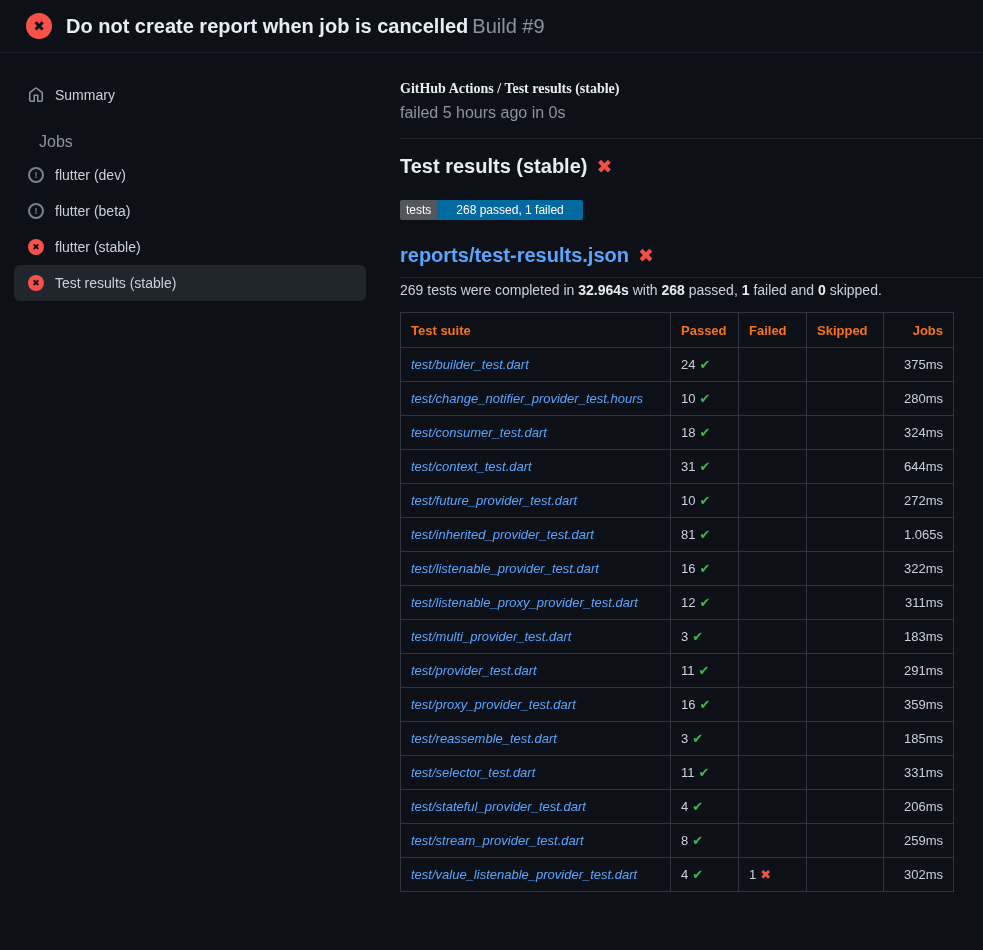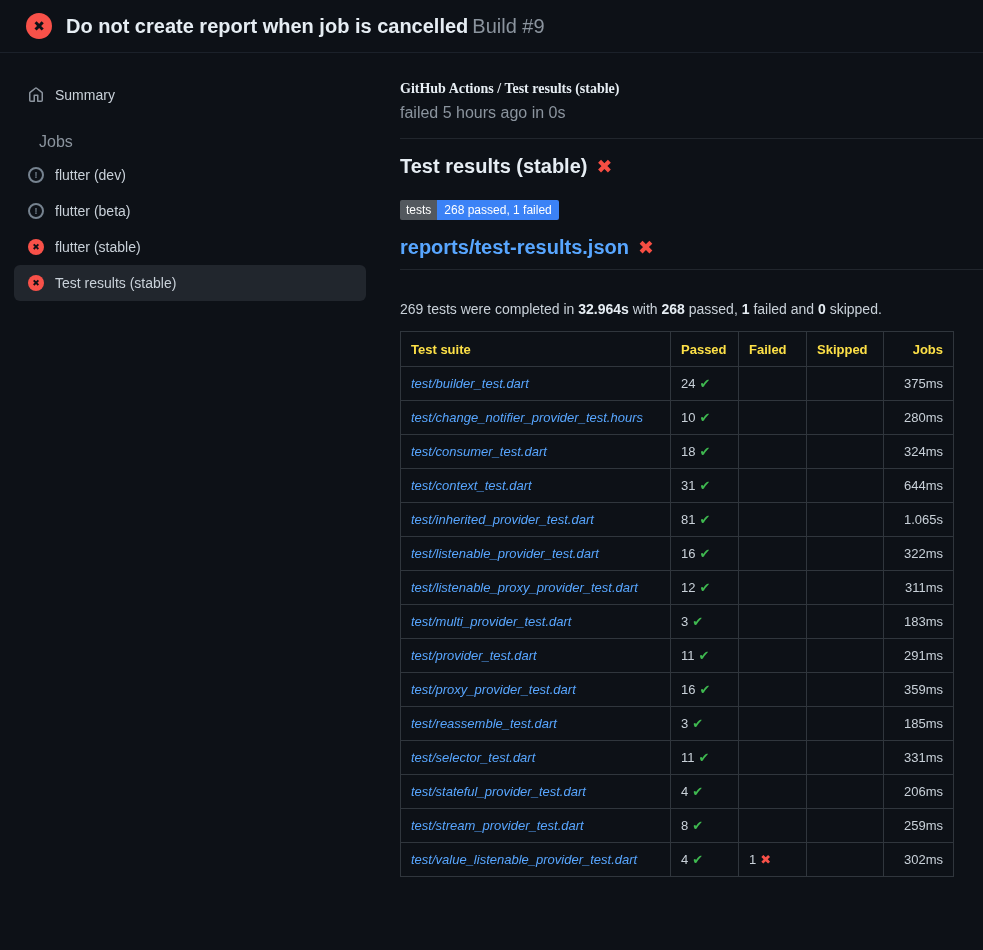--- a/index.html
+++ b/index.html
@@ -99,54 +99,54 @@
 
   .badge {
     display: inline-flex;
     margin-top: 22px;
     font-size: 12px;
     border-radius: 2px;
     overflow: hidden;
     line-height: 1;
   }
   .badge-label { background: #53585e; color: #ffffff; padding: 4px 6px; }
-  .badge-value { background: #3b82f6; color: #ffffff; padding: 4px 7px; }
+  .badge-value { background: #0369a1; color: #ffffff; padding: 4px 19px; }
 
   .report-title {
-    margin-top: 16px;
+    margin-top: 24px;
     font-size: 20px;
     font-weight: bold;
     padding-bottom: 10px;
     border-bottom: 1px solid #21262d;
     display: flex;
     align-items: center;
     gap: 9px;
   }
   .report-title a { color: #58a6ff; }
 
-  .summary { margin: 31px 0 14px 0; font-size: 14px; color: #c9d1d9; }
+  .summary { margin: 4px 0 14px 0; font-size: 14px; color: #c9d1d9; }
   .summary b { color: #e6edf3; }
 
   
   table.results {
     border-collapse: collapse;
     table-layout: fixed;
     width: 553px;
     font-size: 13px;
   }
   .results th, .results td {
     border: 1px solid #30363d;
     padding: 8px 10px;
     height: 34px;
     overflow: hidden;
     white-space: nowrap;
   }
   .results thead th {
     font-weight: bold;
-    color: #fde047;
+    color: #f97316;
     height: 35px;
   }
   .col-suite { text-align: left; }
   .col-num { text-align: left; padding-right: 8px; }
   .col-time { text-align: right; padding-right: 18px; }
   .suite-link { color: #58a6ff; font-style: italic; }
   .check { color: #3fb950; font-weight: bold; margin-left: 4px; font-size: 13px; }
   .cross { color: #f85149; font-weight: bold; margin-left: 4px; font-size: 13px; }
   .time-cell { color: #c9d1d9; }
 </style>
@@ -256,20 +256,27 @@
             <td class="col-time time-cell">324ms</td>
           </tr>
           <tr>
             <td class="col-suite"><a class="suite-link" href="#">test/context_test.dart</a></td>
             <td class="col-num"><span>31</span><span class="check">✔</span></td>
             <td class="col-num"></td>
             <td class="col-num"></td>
             <td class="col-time time-cell">644ms</td>
           </tr>
           <tr>
+            <td class="col-suite"><a class="suite-link" href="#">test/future_provider_test.dart</a></td>
+            <td class="col-num"><span>10</span><span class="check">✔</span></td>
+            <td class="col-num"></td>
+            <td class="col-num"></td>
+            <td class="col-time time-cell">272ms</td>
+          </tr>
+          <tr>
             <td class="col-suite"><a class="suite-link" href="#">test/inherited_provider_test.dart</a></td>
             <td class="col-num"><span>81</span><span class="check">✔</span></td>
             <td class="col-num"></td>
             <td class="col-num"></td>
             <td class="col-time time-cell">1.065s</td>
           </tr>
           <tr>
             <td class="col-suite"><a class="suite-link" href="#">test/listenable_provider_test.dart</a></td>
             <td class="col-num"><span>16</span><span class="check">✔</span></td>
             <td class="col-num"></td>

